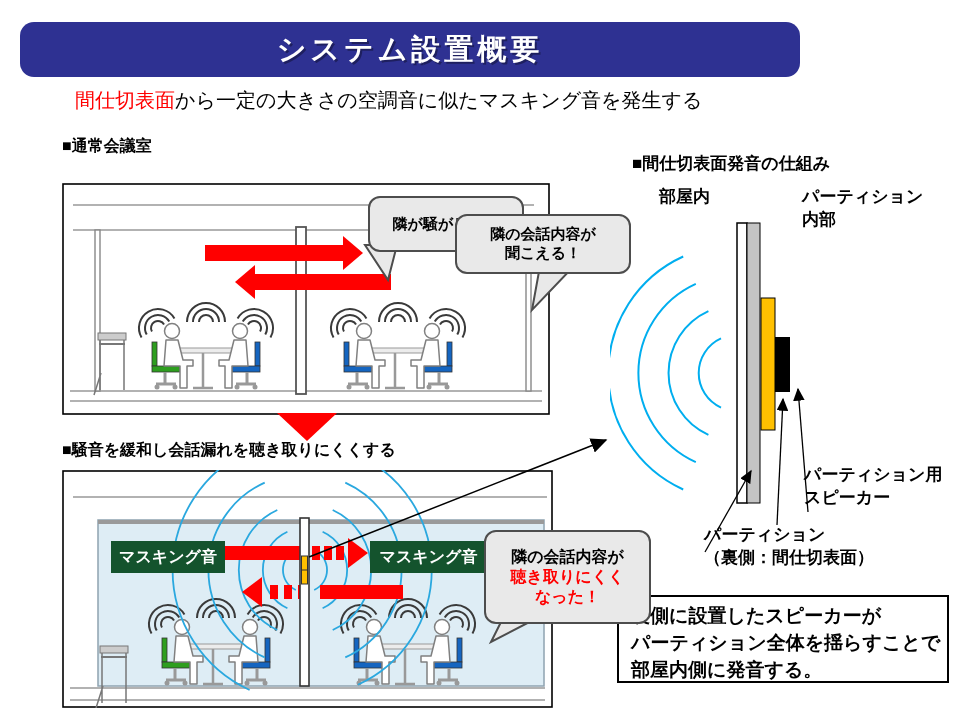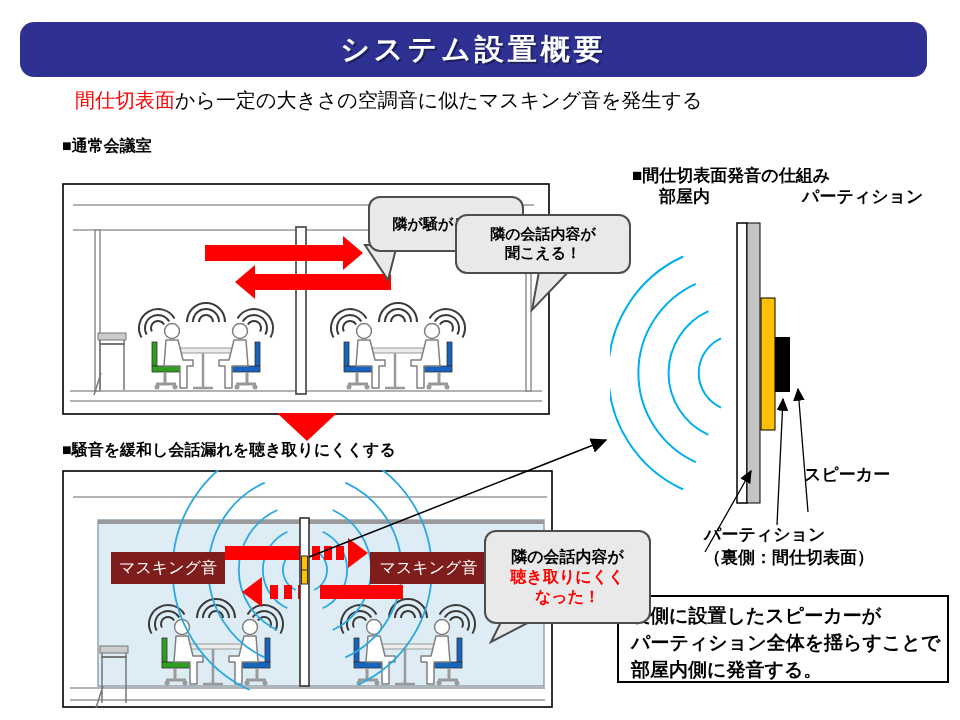--- a/index.html
+++ b/index.html
@@ -1,49 +1,49 @@
 <!DOCTYPE html>
 <html><head>
 <meta charset="utf-8">
 <style>
   html,body{margin:0;padding:0;background:#fff;}
   .slide{position:relative;width:960px;height:720px;background:#ffffff;overflow:hidden;
          font-family:"Liberation Sans","DejaVu Sans",sans-serif;color:#000;}
 
   
-  .banner{position:absolute;left:20px;top:22px;width:907px;height:55px;background:#2E3192;
+  .banner{position:absolute;left:20px;top:22px;width:780px;height:55px;background:#2E3192;
           border-radius:14px;display:flex;align-items:center;justify-content:center;z-index:2;}
   .banner-title{color:#fff;font-size:29px;font-weight:bold;letter-spacing:4px;
                 text-shadow:2px 2px 0 rgba(0,0,0,.35);}
 
   
   .intro{position:absolute;left:75px;top:86px;font-size:20px;font-weight:normal;line-height:1.42;z-index:2;}
   .intro .hl{color:#FF0000;}
 
   
   .sec-heading{position:absolute;font-size:16px;font-weight:bold;z-index:3;white-space:nowrap;}
-  .mech-heading{position:absolute;left:632px;top:152px;font-size:17px;font-weight:bold;z-index:3;margin-top:12px;}
+  .mech-heading{position:absolute;left:632px;top:152px;font-size:17px;font-weight:bold;z-index:3;}
   .mech-label{position:absolute;font-size:17px;font-weight:bold;line-height:1.35;z-index:3;white-space:nowrap;margin-left:27px;}
 
   
   .illus{position:absolute;z-index:1;}
   .overlay{position:absolute;left:0;top:0;z-index:4;pointer-events:none;}
 
   
   .bubble{position:absolute;background:#E9E9E9;border:2px solid #4d4d4d;border-radius:12px;
           display:flex;flex-direction:column;align-items:center;justify-content:center;
           font-weight:bold;text-align:center;z-index:5;line-height:1.25;}
   .bubble .red{color:#FF0000;}
   .bubble-noisy{left:320px;top:196px;width:152px;height:52px;font-size:15px;margin-left:48px;}
   .bubble-hear{left:455px;top:214px;width:172px;height:56px;font-size:15px;}
   .bubble-result{left:484px;top:530px;width:163px;height:90px;font-size:16px;}
 
   
-  .masking-label{position:absolute;background:#7f1d1d;color:#fff;font-size:16px;font-weight:normal;
-                 display:flex;align-items:center;justify-content:center;z-index:3;margin-top:11px;}
+  .masking-label{position:absolute;background:#14532d;color:#fff;font-size:16px;font-weight:bold;
+                 display:flex;align-items:center;justify-content:center;z-index:3;}
   .masking-left{left:111px;top:541px;width:114px;height:32px;}
   .masking-right{left:370px;top:541px;width:117px;height:32px;}
 
   
   .note-box{position:absolute;left:617px;top:595px;width:332px;height:88px;box-sizing:border-box;
             border:2px solid #000;background:#fff;padding:6px 12px;font-size:19px;font-weight:bold;
             line-height:1.42;z-index:3;white-space:nowrap;}
 </style>
 </head>
 <body>
@@ -85,20 +85,21 @@
   <div class="intro">
     <div><span class="hl">間仕切表面</span><span>から一定の大きさの空調音に似たマスキング音を発生する</span></div>
   </div>
 
   <div class="sec-heading" style="left:62px;top:136px">■通常会議室</div>
   <div class="sec-heading" style="left:62px;top:440px">■騒音を緩和し会話漏れを聴き取りにくくする</div>
   <div class="mech-heading">■間仕切表面発音の仕組み</div>
   <div class="mech-label" style="left:632px;top:186px">部屋内</div>
   <div class="mech-label" style="left:775px;top:186px">
     <div>パーティション</div>
+    <div>内部</div>
   </div>
 
   <svg class="illus" style="left:62px;top:183px" width="488" height="232" viewBox="0 0 488 232">
     <rect x="1" y="1" width="486" height="230" fill="#fff" stroke="#000" stroke-width="1.6"></rect>
     <g stroke="#999" stroke-width="1.5" fill="none">
       <path d="M11,22 H472"></path>
         <path d="M11,47 H472"></path>
       <path d="M8,208 H480 M8,218 H480"></path>
     </g>
     <rect x="33" y="47" width="5" height="161" fill="#fff" stroke="#888" stroke-width="1.4"></rect>
@@ -240,20 +241,21 @@
   <div class="bubble bubble-result">
     <div>隣の会話内容が</div>
     <div class="red">聴き取りにくく</div>
     <div class="red">なった！</div>
   </div>
 
   <div class="masking-label masking-left">マスキング音</div>
   <div class="masking-label masking-right">マスキング音</div>
 
   <div class="mech-label" style="left:777px;top:464px">
+    <div>パーティション用</div>
     <div>スピーカー</div>
   </div>
   <div class="mech-label" style="left:677px;top:524px">
     <div>パーティション</div>
     <div>（裏側：間仕切表面）</div>
   </div>
 
   <div class="note-box">
     <div>裏側に設置したスピーカーが</div>
     <div>パーティション全体を揺らすことで</div>

